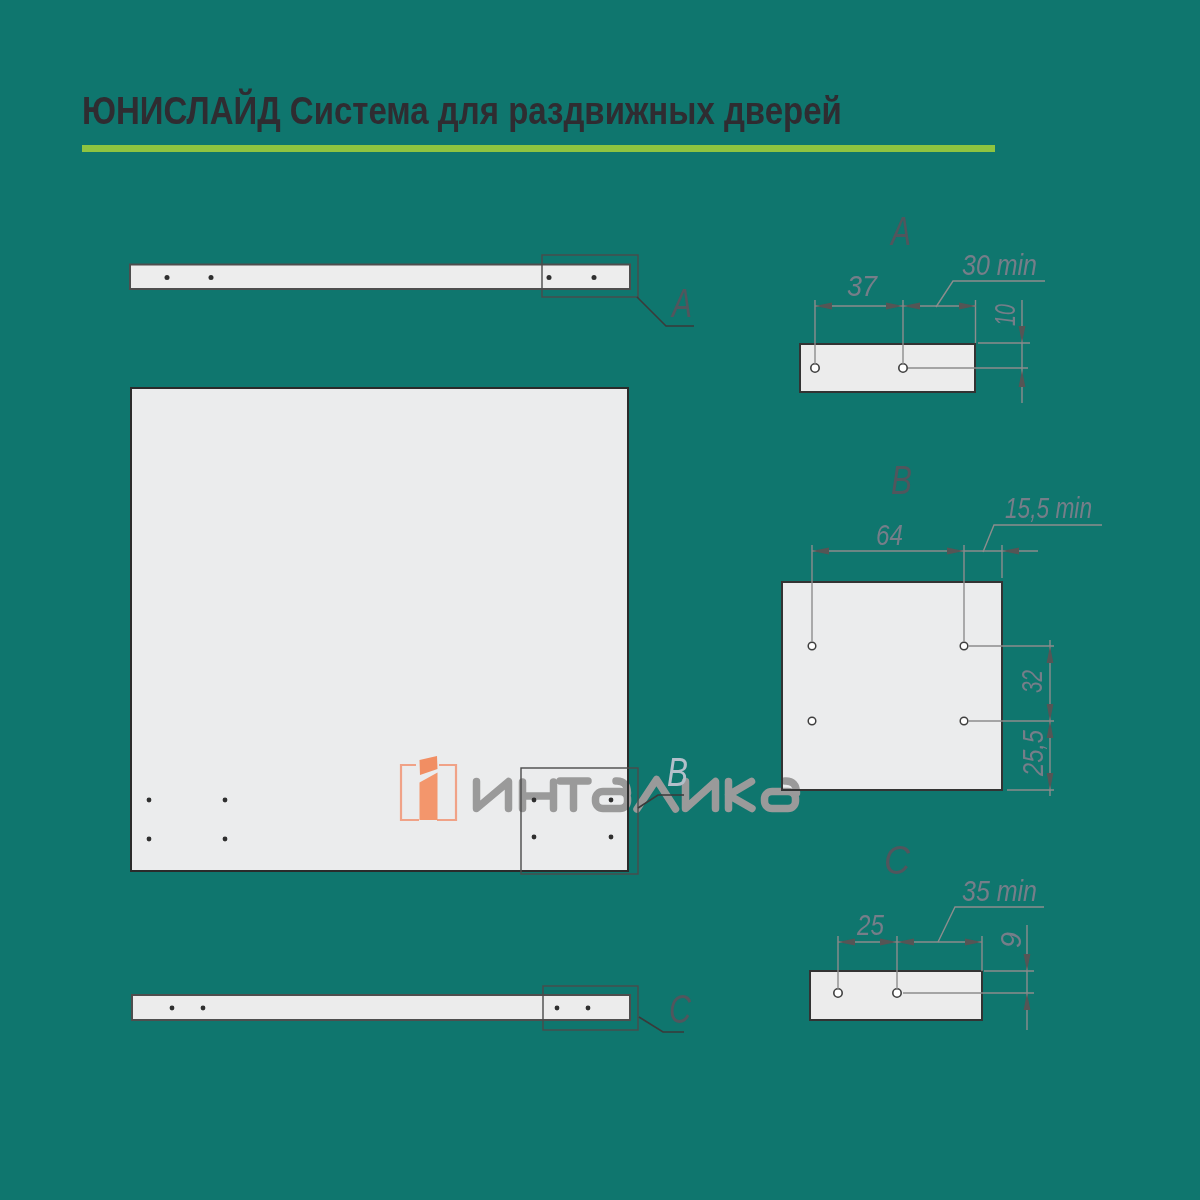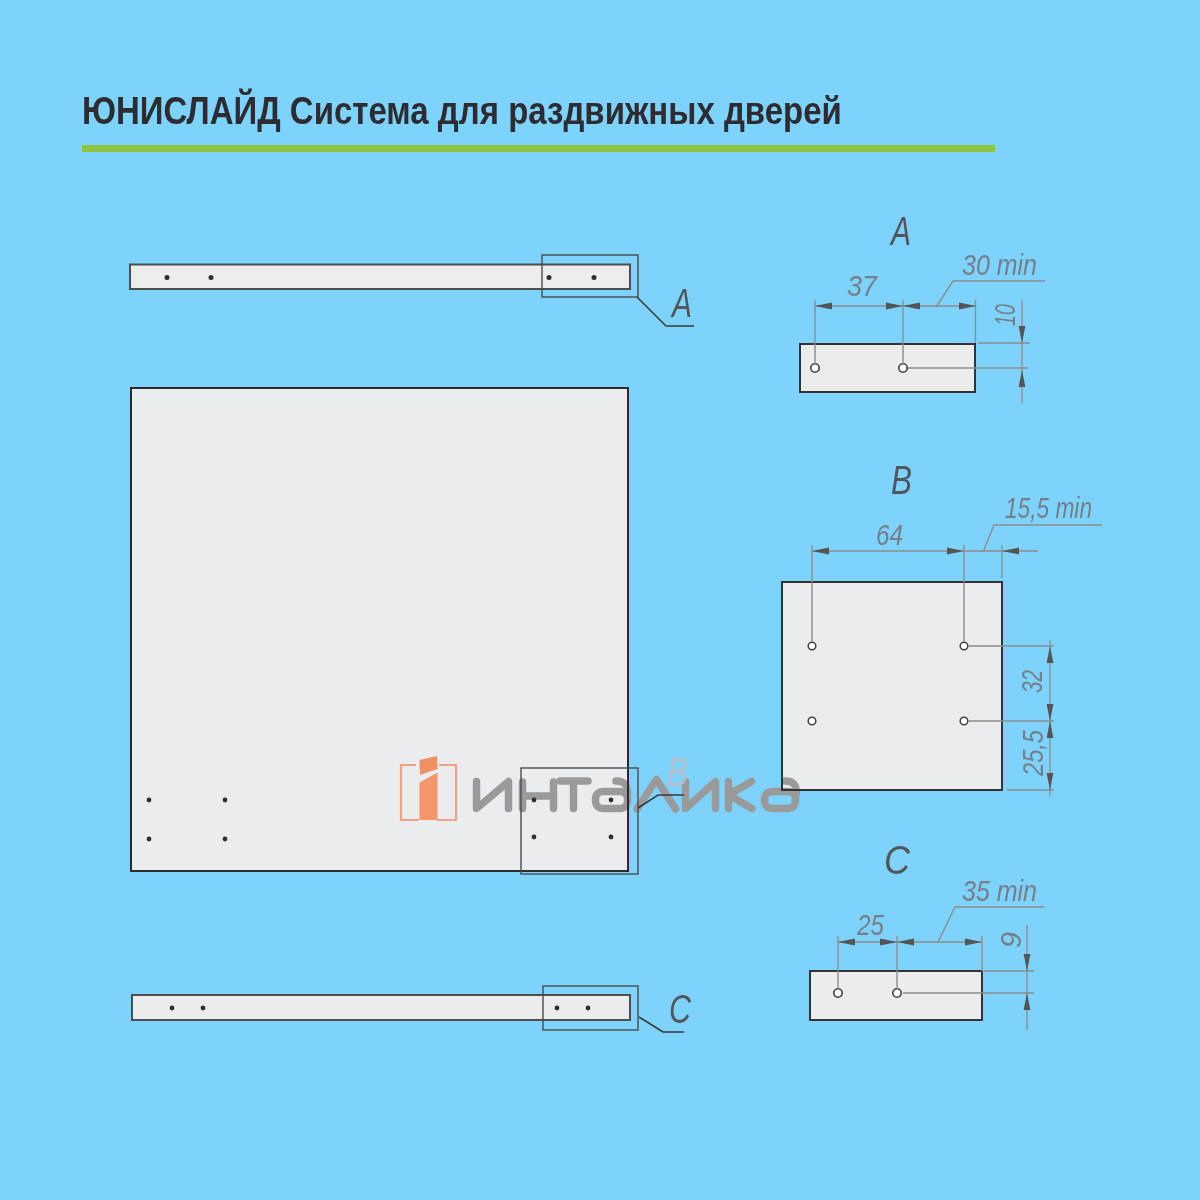--- a/index.html
+++ b/index.html
@@ -1,16 +1,16 @@
 <!DOCTYPE html>
 <html><head>
 <meta charset="utf-8">
 <style>
 html,body{margin:0;padding:0;background:#fff;}
-#page{position:relative;width:1200px;height:1200px;background:#7dd3fc;overflow:hidden;
+#page{position:relative;width:1200px;height:1200px;background:#0f766e;overflow:hidden;
 font-family:"Liberation Sans", sans-serif;}
 svg text{font-family:"Liberation Sans", sans-serif;}
 .dimtxt{fill:#767e89;font-style:italic;font-size:30px;}
 .lbl{fill:#51565d;font-style:italic;font-size:40px;}
 </style>
 </head>
 <body>
 <div id="page">
 <svg width="1200" height="1200" viewBox="0 0 1200 1200" xmlns="http://www.w3.org/2000/svg">
 

